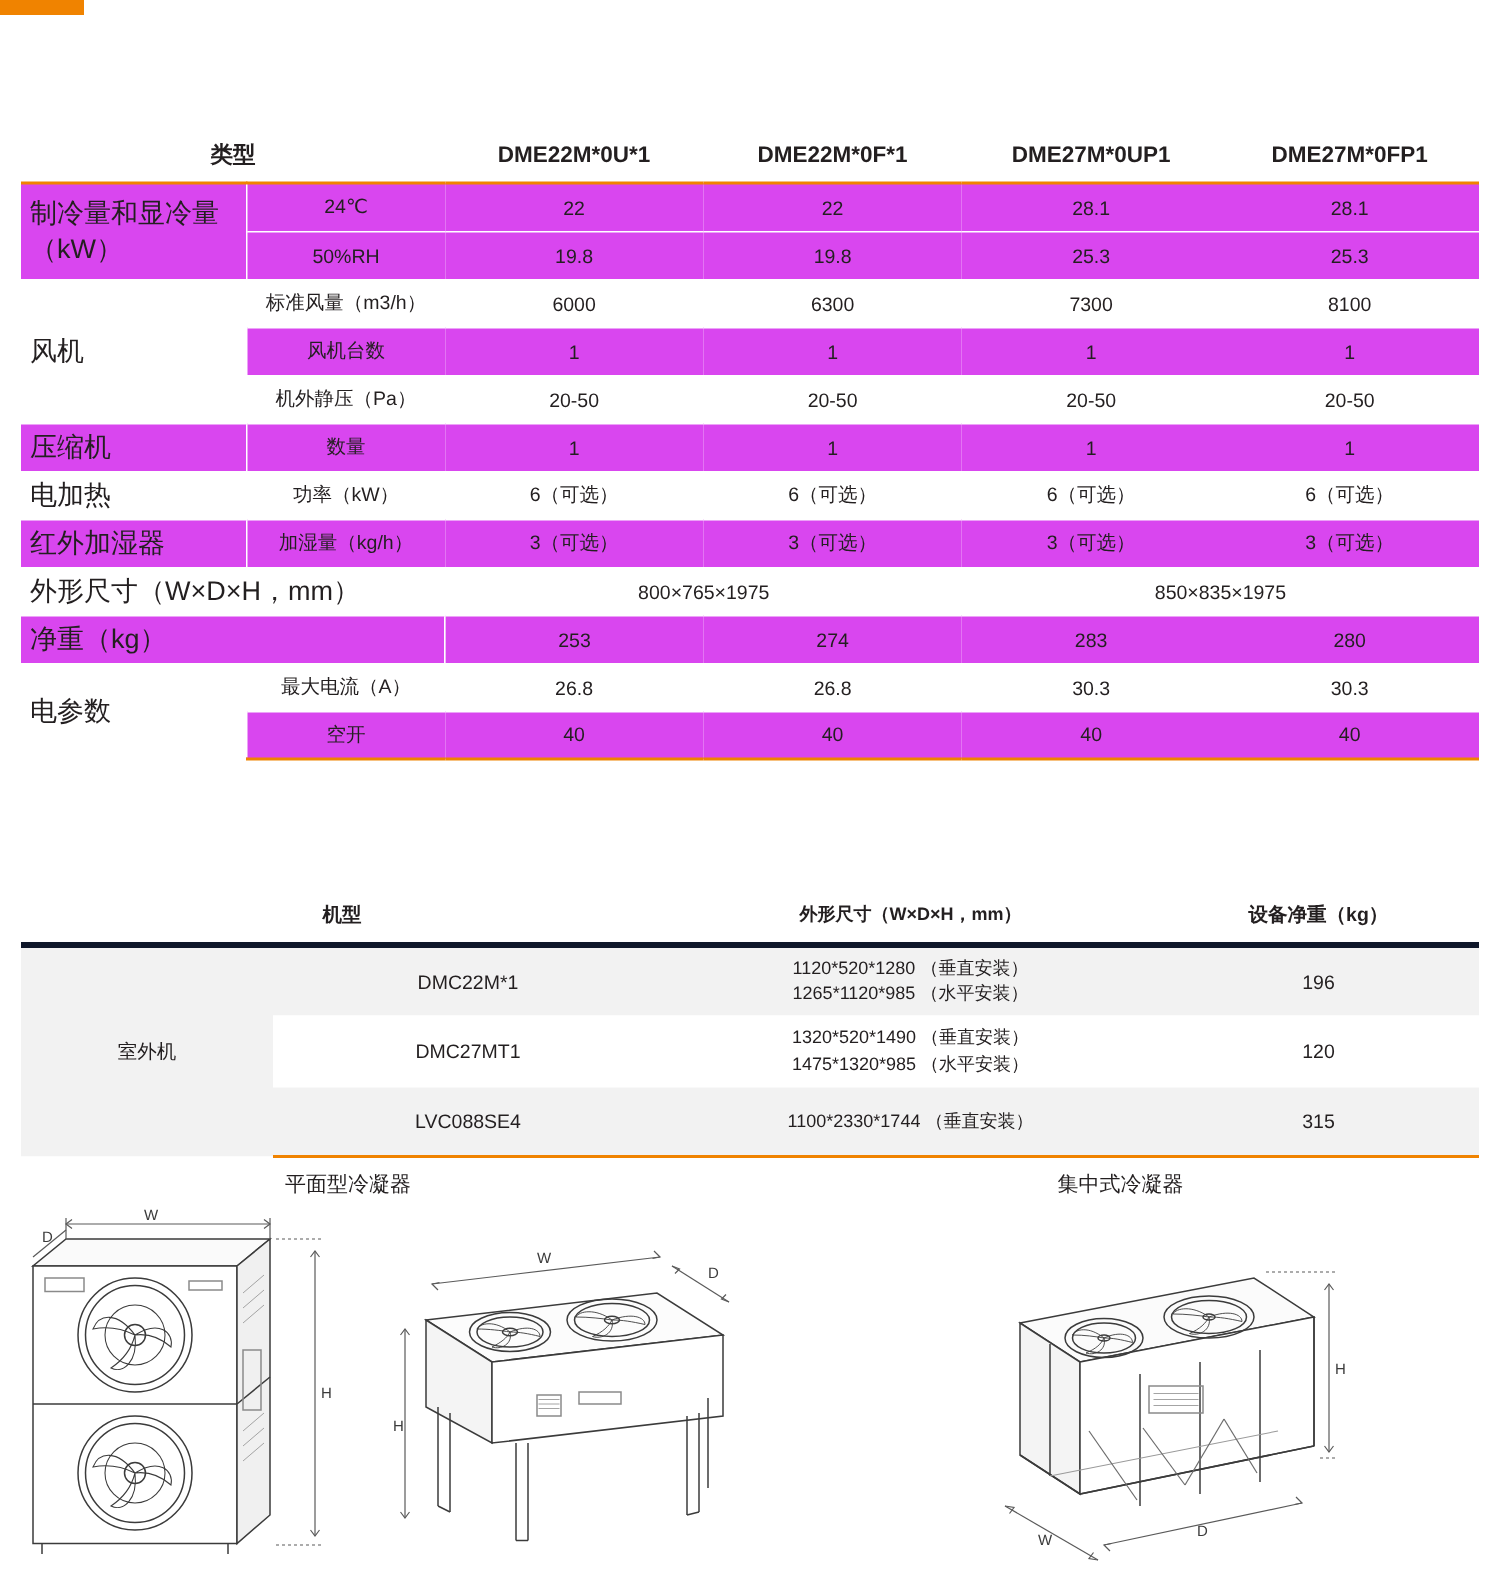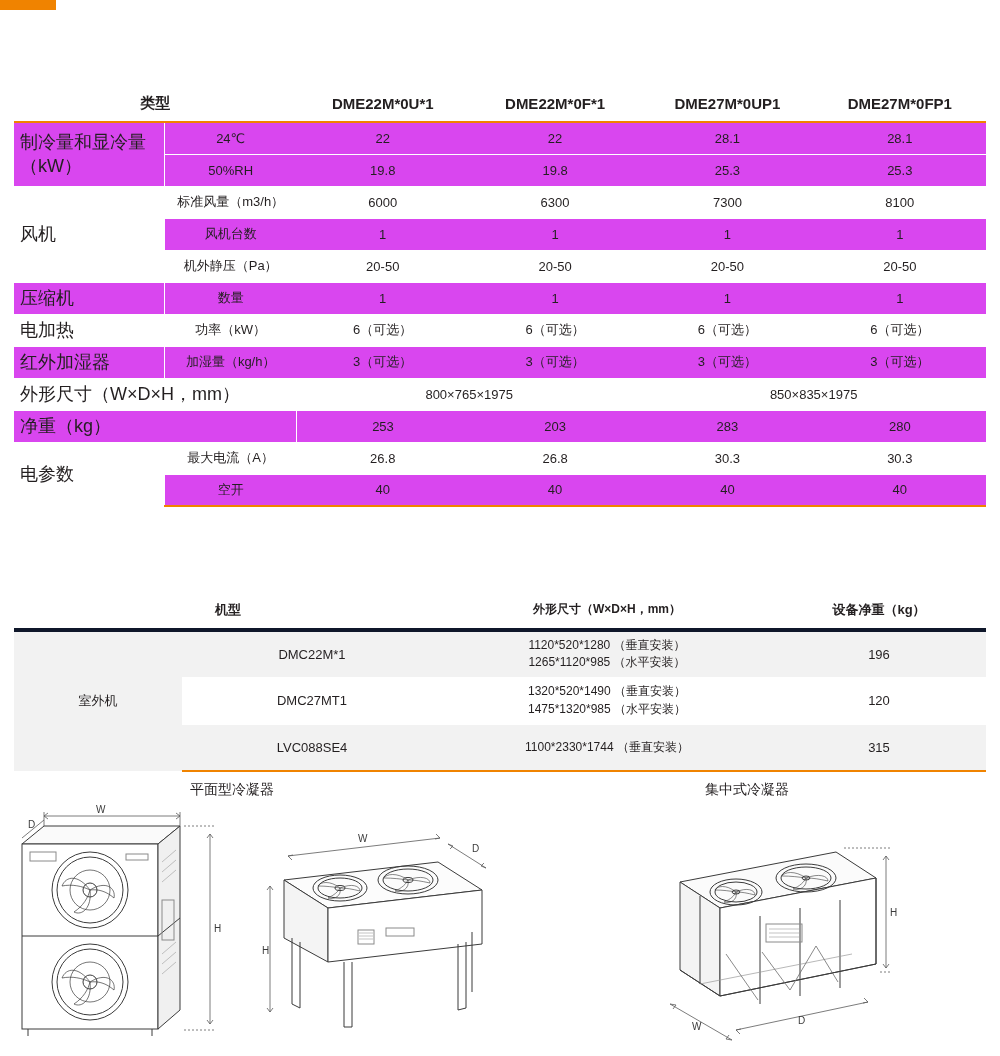--- a/index.html
+++ b/index.html
@@ -197,21 +197,21 @@
 
         <tr>
           <td class="lbl1 sep-right" colspan="2">外形尺寸（W×D×H，mm）</td>
           <td class="v" colspan="2">800×765×1975</td>
           <td class="v" colspan="2">850×835×1975</td>
         </tr>
 
         <tr class="shade">
           <td class="lbl1 sep-right" colspan="2">净重（kg）</td>
           <td class="v">253</td>
-          <td class="v">203</td>
+          <td class="v">274</td>
           <td class="v">283</td>
           <td class="v">280</td>
         </tr>
 
         <tr>
           <td class="lbl1 sep-right" rowspan="2">电参数</td>
           <td class="lbl2">最大电流（A）</td>
           <td class="v">26.8</td>
           <td class="v">26.8</td>
           <td class="v">30.3</td>

